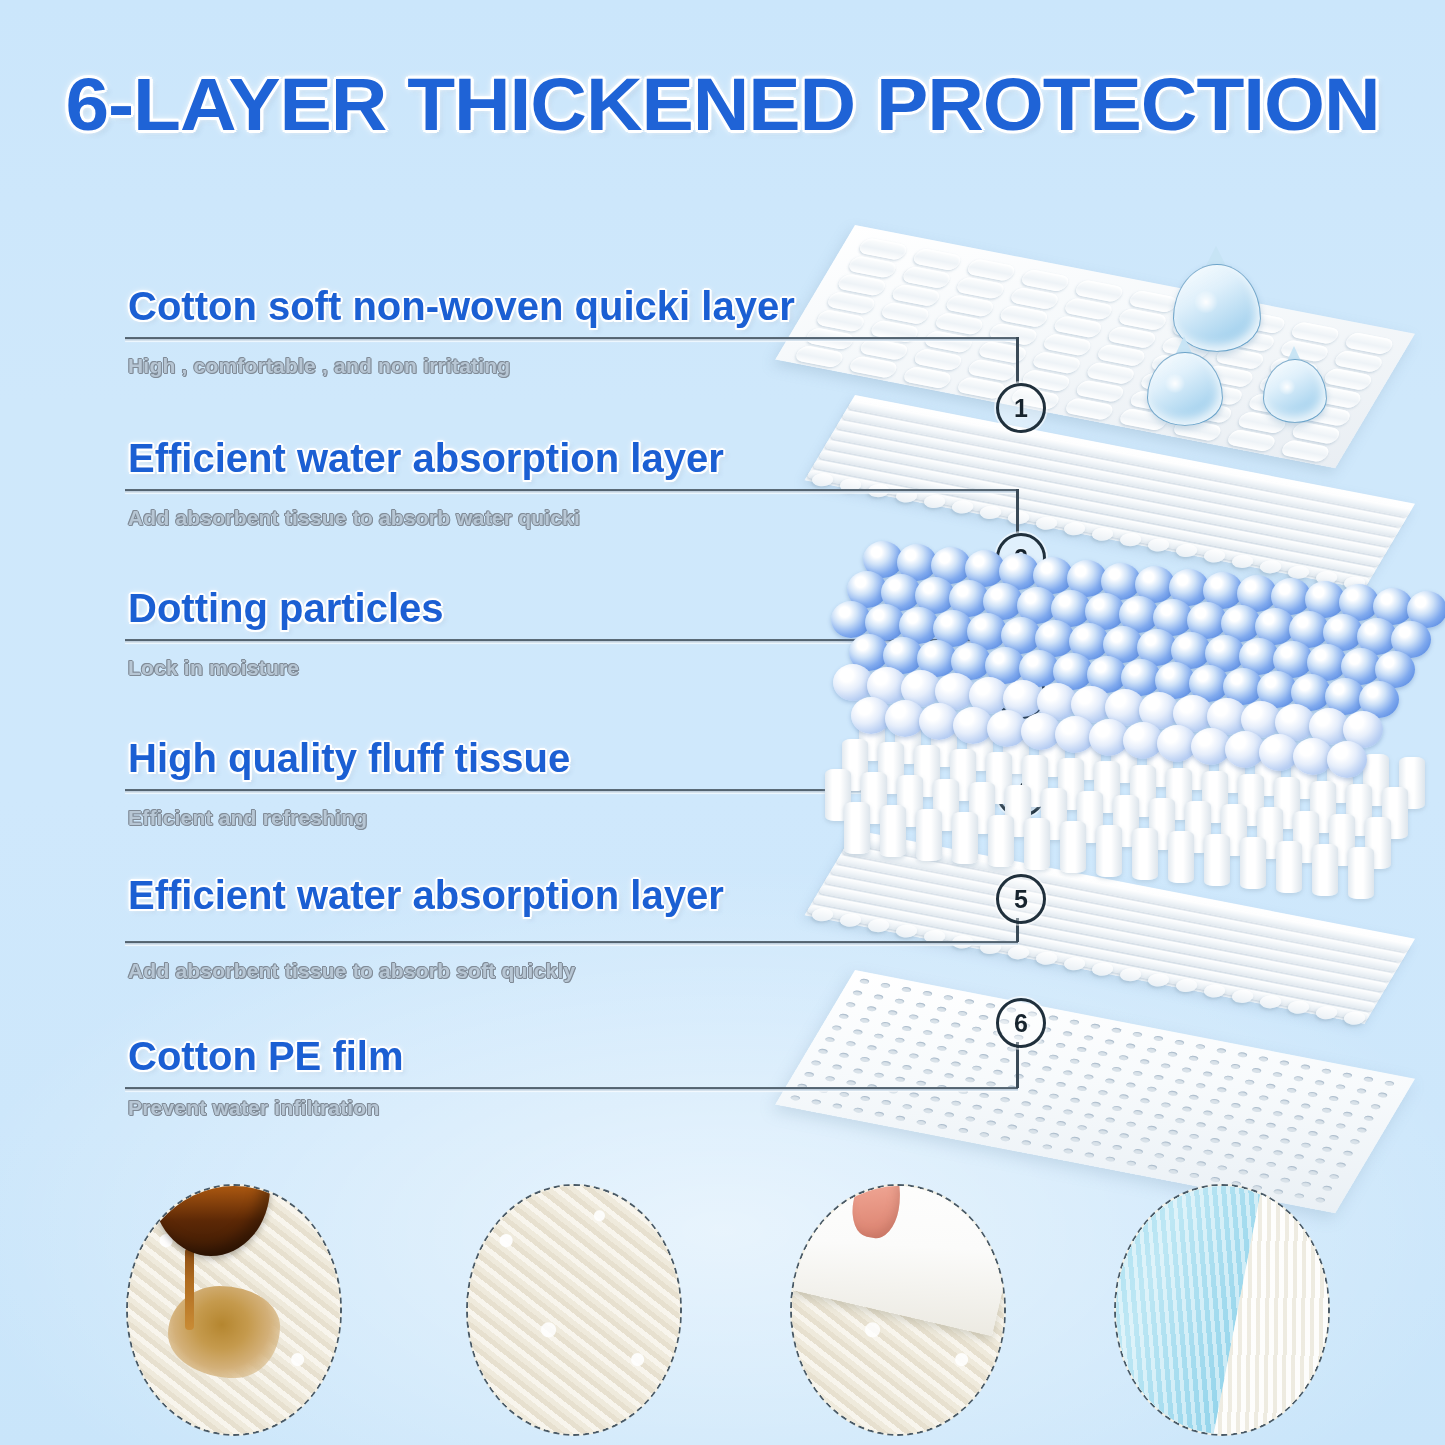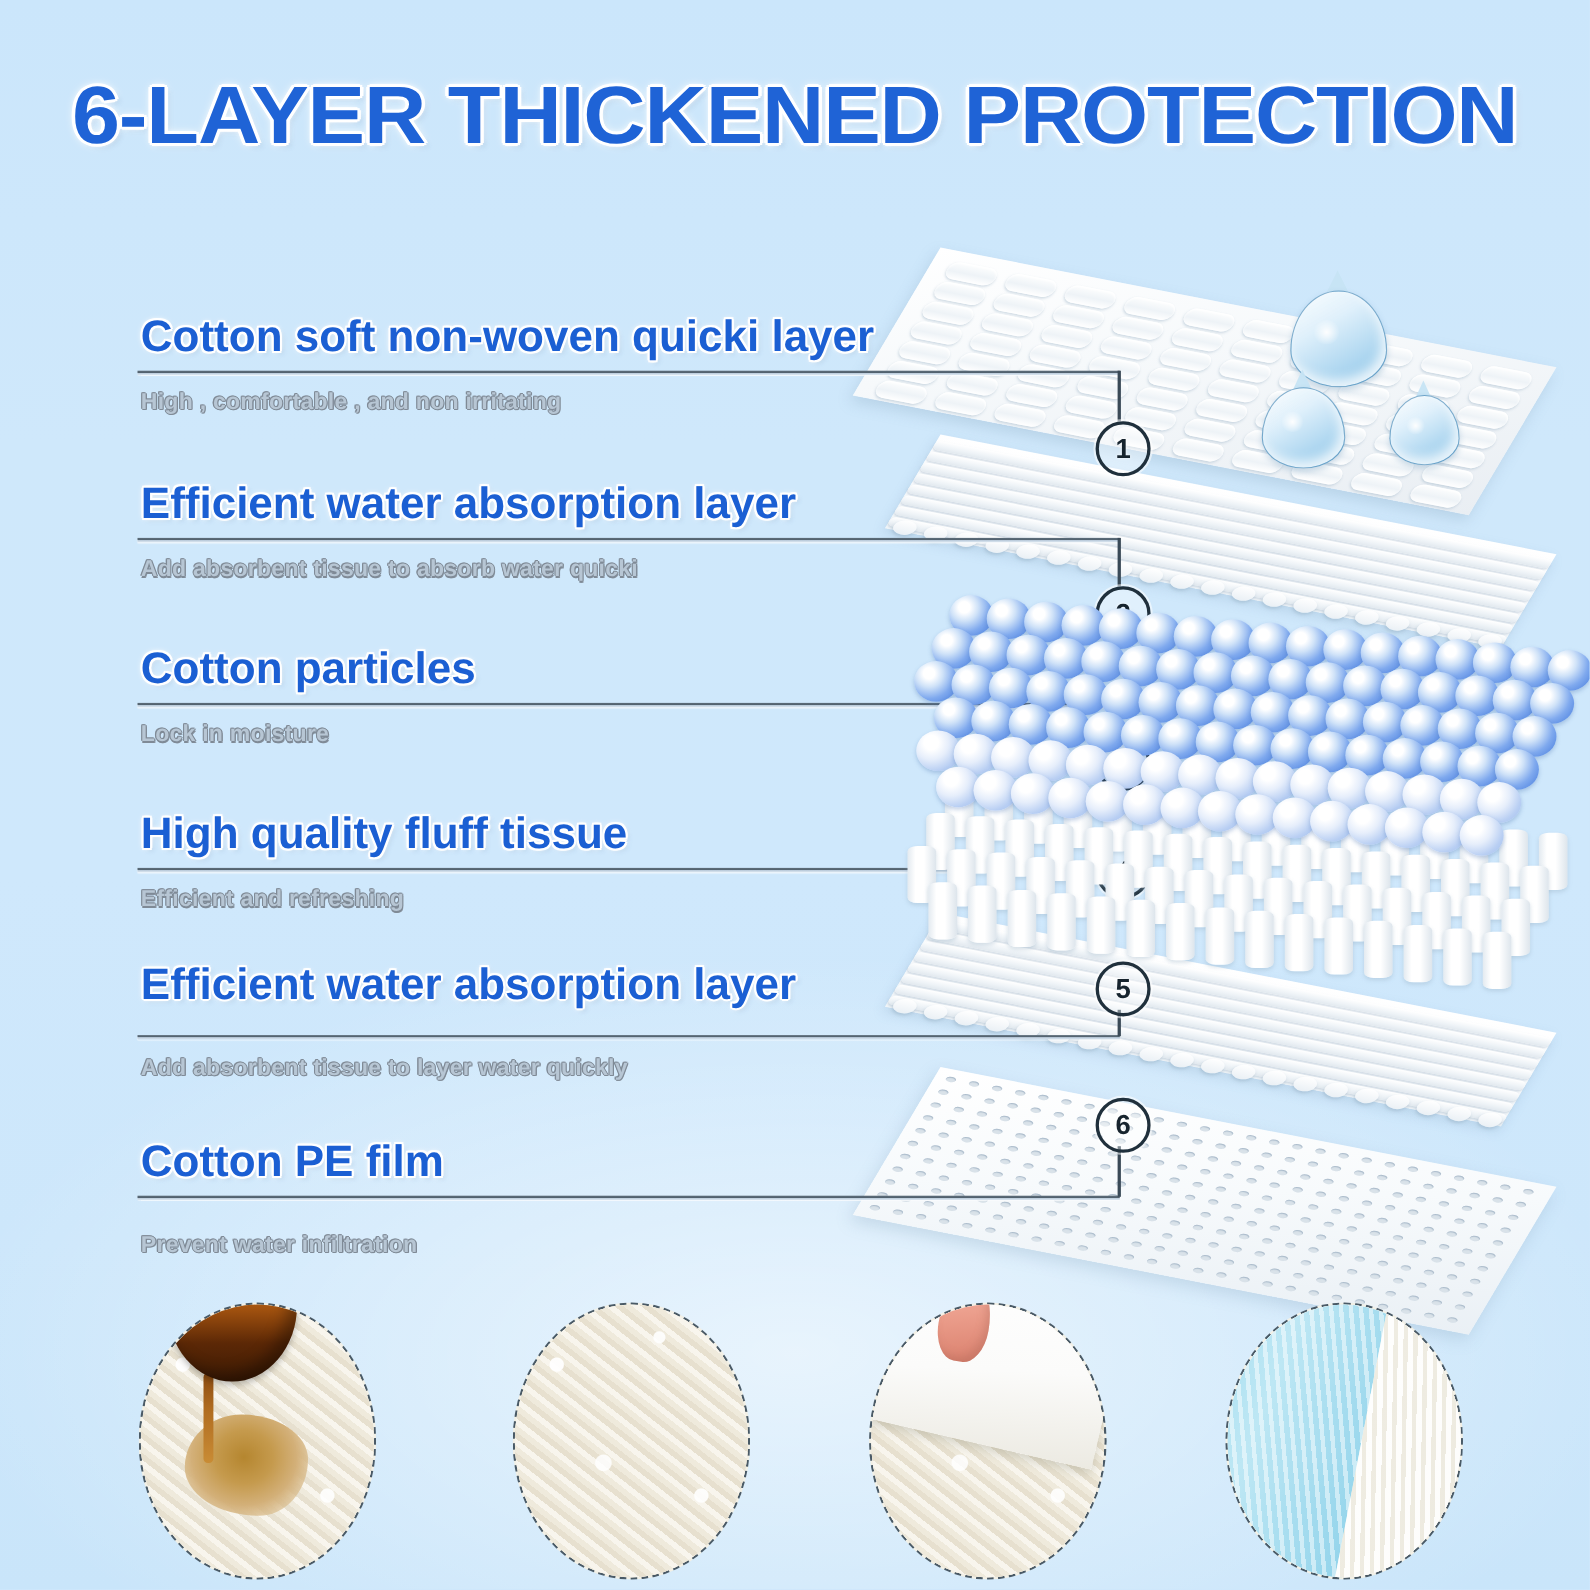--- a/index.html
+++ b/index.html
@@ -868,46 +868,46 @@
 
   <div class="layer" style="top:436px;">
     <div class="lname">Efficient water absorption layer</div>
     <div class="rule" style="top:53px;width:893px;"></div>
     <div class="lsub" style="top:70px;">Add absorbent tissue to absorb water quicki</div>
   </div>
   <div class="vline" style="left:1016px;top:489px;height:44px;"></div>
   <div class="numc" style="left:996px;top:533px;">2</div>
 
   <div class="layer" style="top:586px;">
-    <div class="lname">Cotton particles</div>
+    <div class="lname">Dotting particles</div>
     <div class="rule" style="top:53px;width:893px;"></div>
     <div class="lsub" style="top:70px;">Lock in moisture</div>
   </div>
   <div class="vline" style="left:1016px;top:639px;height:30px;"></div>
   <div class="numc" style="left:996px;top:669px;">3</div>
 
   <div class="layer" style="top:736px;">
     <div class="lname">High quality fluff tissue</div>
     <div class="rule" style="top:53px;width:871px;"></div>
     <div class="lsub" style="top:70px;">Efficient and refreshing</div>
   </div>
   <div class="numc" style="left:996px;top:767px;">4</div>
 
   <div class="layer" style="top:873px;">
     <div class="lname">Efficient water absorption layer</div>
     <div class="rule" style="top:68px;width:893px;"></div>
-    <div class="lsub" style="top:86px;">Add absorbent tissue to layer water quickly</div>
+    <div class="lsub" style="top:86px;">Add absorbent tissue to absorb soft quickly</div>
   </div>
   <div class="vline" style="left:1016px;top:918px;height:24px;"></div>
   <div class="numc" style="left:996px;top:874px;">5</div>
 
   <div class="layer" style="top:1034px;">
     <div class="lname">Cotton PE film</div>
     <div class="rule" style="top:53px;width:893px;"></div>
-    <div class="lsub" style="top:86px;">Prevent water infiltration</div>
+    <div class="lsub" style="top:62px;">Prevent water infiltration</div>
   </div>
   <div class="vline" style="left:1016px;top:1042px;height:46px;"></div>
   <div class="numc" style="left:996px;top:998px;">6</div>
 
   <div class="photo" style="left:126px;top:1184px;">
     <div class="ph-inner fluffbg"></div>
     <div class="stain" style="left:40px;top:100px;width:112px;height:92px;"></div>
     <div class="pour" style="left:57px;top:62px;height:82px;"></div>
     <div class="cup" style="left:24px;top:-22px;width:118px;height:92px;"></div>
   </div>

